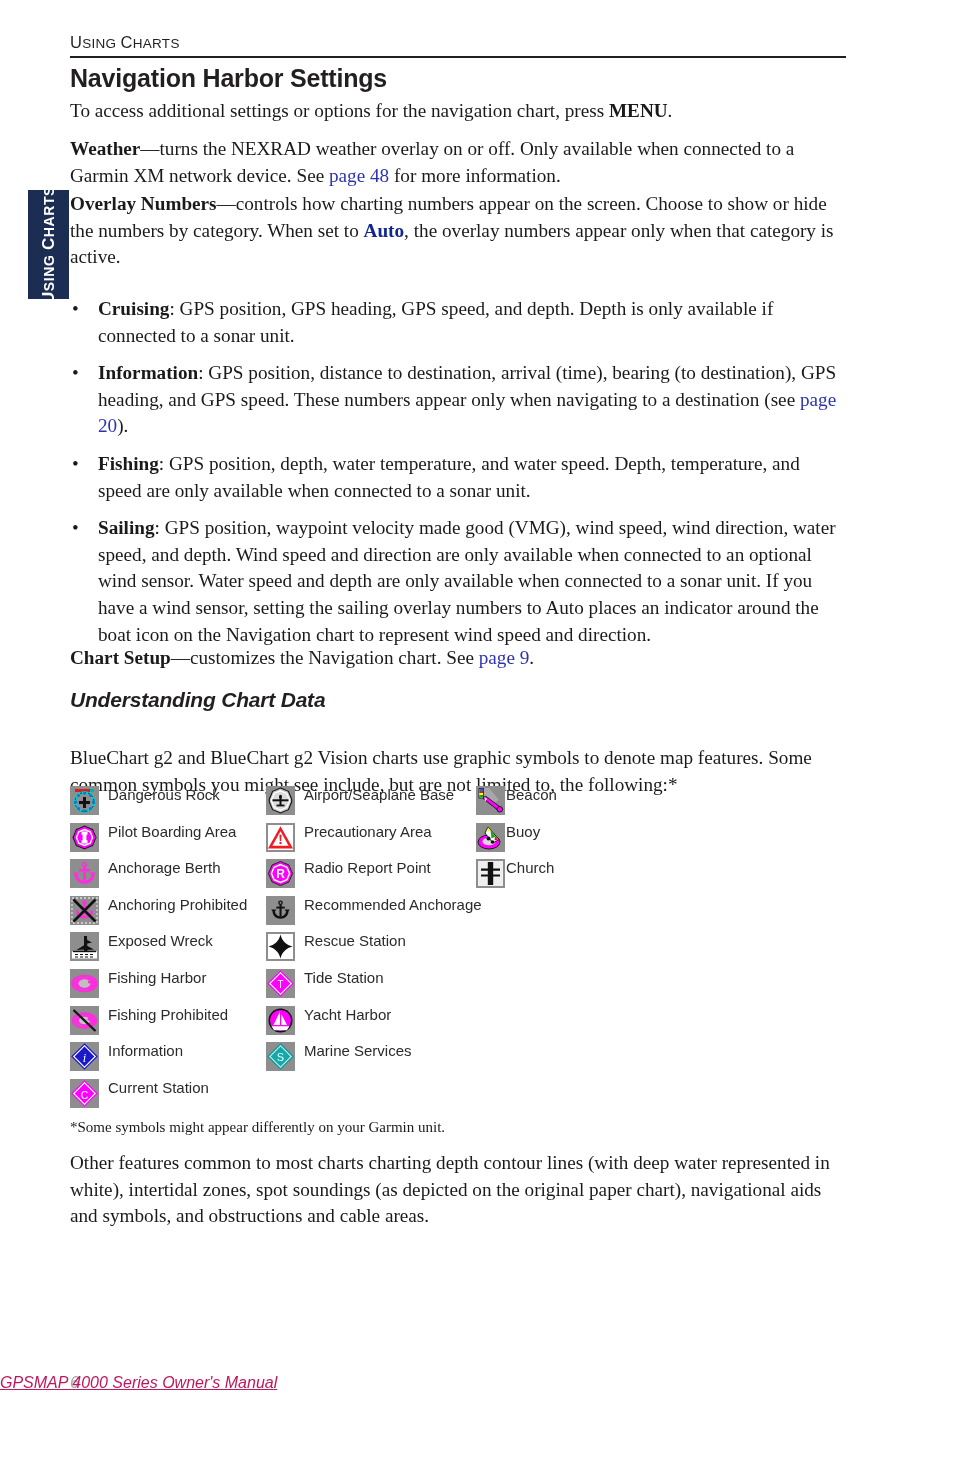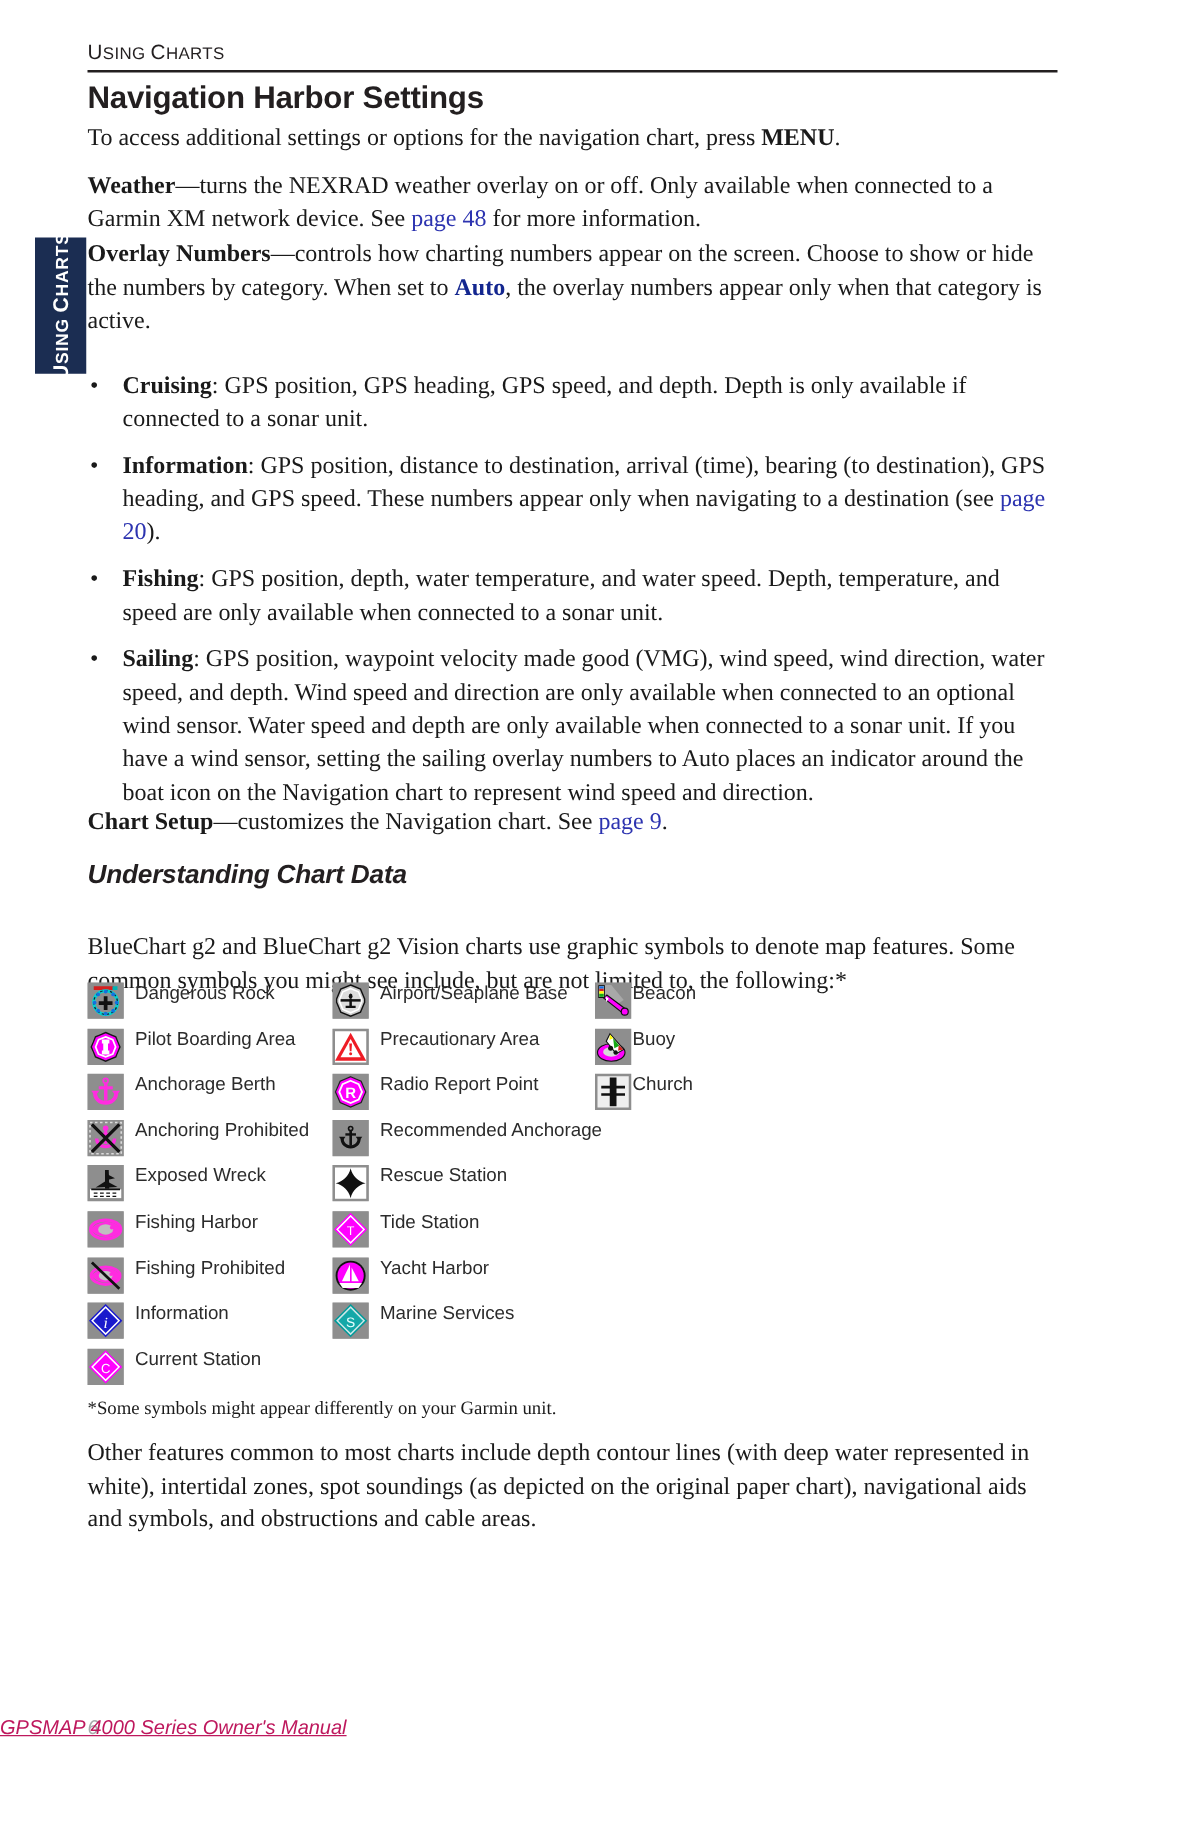--- a/index.html
+++ b/index.html
@@ -584,18 +584,18 @@
         </span>
         <span class="legend-label">Church</span>
       </div>
 
     </div>
 
   </div>
 
   <div class="footnote">*Some symbols might appear differently on your Garmin unit.</div>
 
-  <div class="body-text p-other">Other features common to most charts include depth contour lines (with deep water represented in white), intertidal zones, spot soundings (as depicted on the original paper chart), navigational aids and symbols, and obstructions and cable areas.</div>
+  <div class="body-text p-other">Other features common to most charts charting depth contour lines (with deep water represented in white), intertidal zones, spot soundings (as depicted on the original paper chart), navigational aids and symbols, and obstructions and cable areas.</div>
 
   <div class="footer-page">6</div>
   <div class="footer-manual">GPSMAP 4000 Series Owner's Manual</div>
 
 </div>
 
 </body></html>

